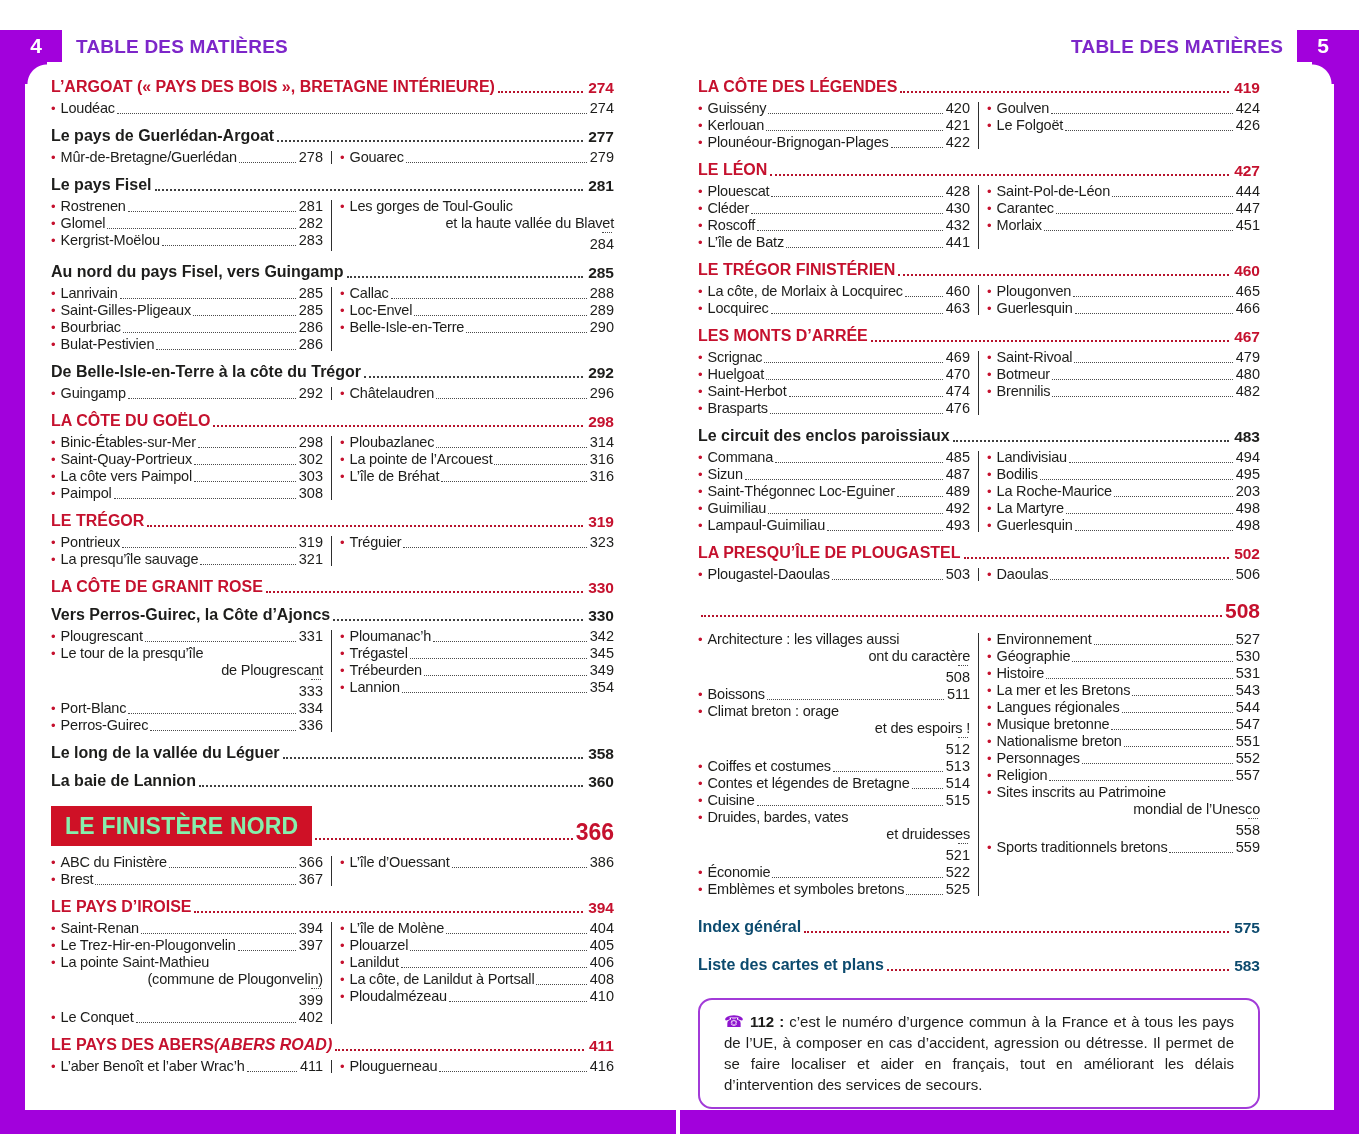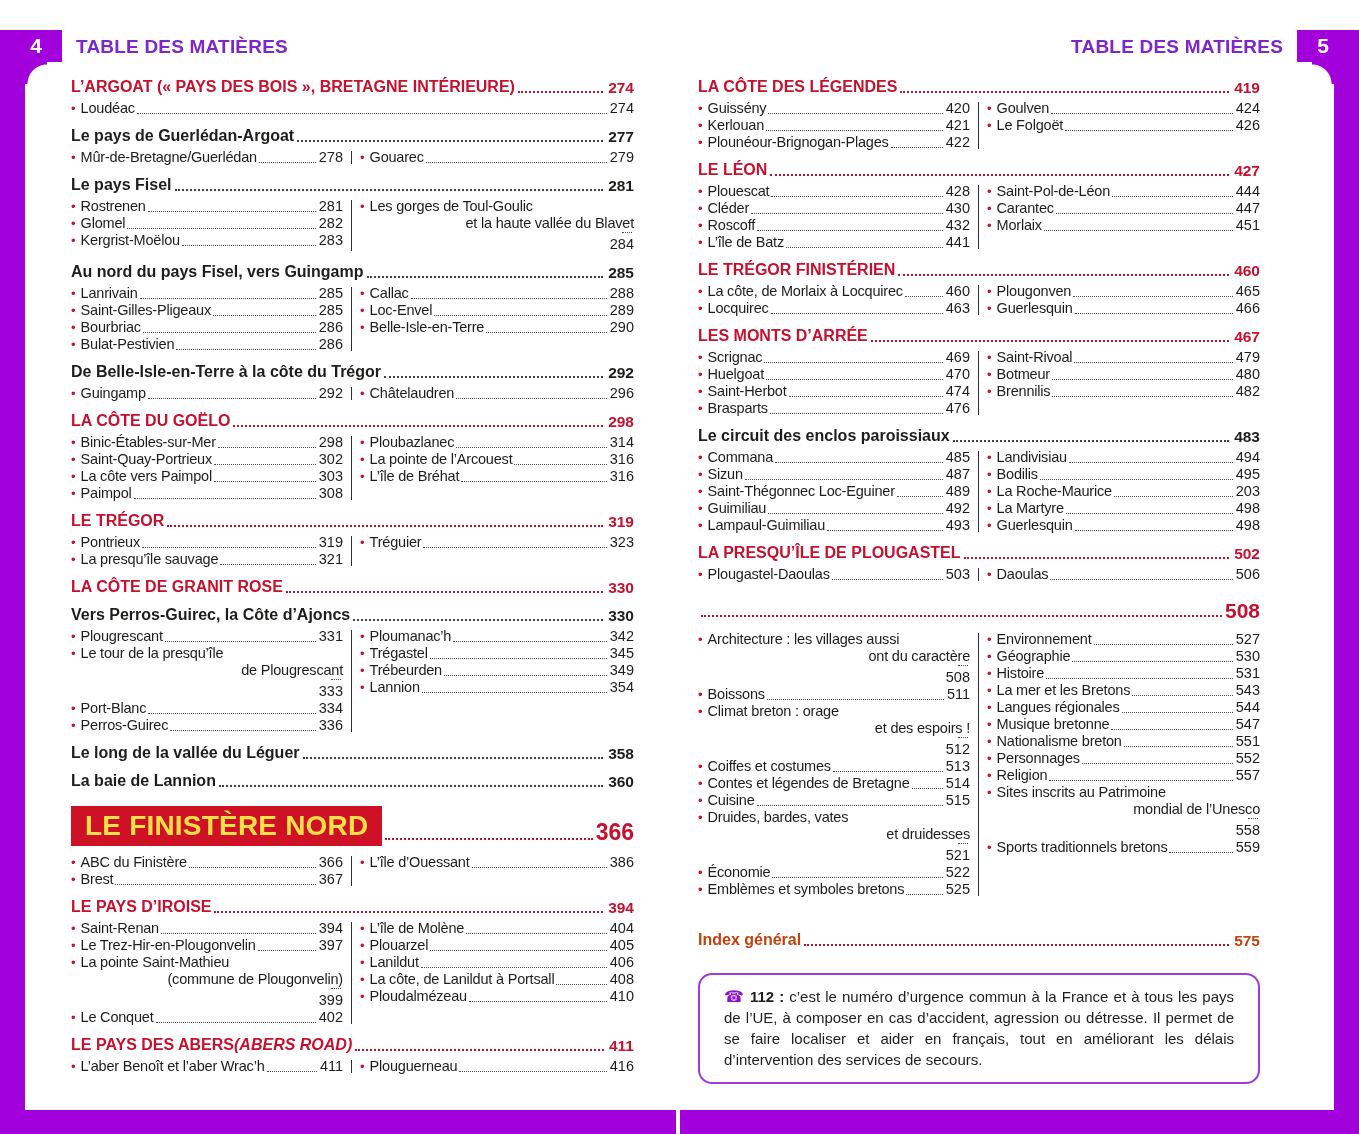--- a/index.html
+++ b/index.html
@@ -14,48 +14,48 @@
        color:#fff;font-weight:bold;font-size:21px;line-height:32px;text-align:center;}
   .tab.left{left:0;padding-left:10px;box-sizing:border-box;}
   .tab.right{right:0;padding-right:10px;box-sizing:border-box;}
   .corner{position:absolute;top:62px;width:22px;height:22px;z-index:2;}
   .corner.tl{left:25px;background:radial-gradient(circle at 100% 100%,rgba(162,1,220,0) 0 19px,#A201DC 20px);}
   .corner.tr{right:25px;background:radial-gradient(circle at 0% 100%,rgba(162,1,220,0) 0 19px,#A201DC 20px);}
   .pghead{position:absolute;top:36px;z-index:3;color:#7D26C9;font-weight:bold;font-size:19px;letter-spacing:0.2px;}
   .pghead.left{left:76px;} .pghead.right{right:76px;}
   
   .content{position:absolute;top:76px;z-index:3;}
-  #content-left{left:71px;width:563px;}
+  #content-left{left:51px;width:563px;}
   #content-right{left:698px;width:562px;}
   
   .hrow{display:flex;align-items:flex-end;margin:10px 0 4px;}
   .content > .hrow:first-child{margin-top:2px;}
   .sec{color:#C5112E;}
   .sub{color:#1d1d1b;}
-  .redsub{color:#c2410c;margin-top:33px;}
+  .redsub{color:#0c4a6e;margin-top:20px;}
   .hlbl{font-weight:bold;font-size:16px;line-height:18px;white-space:nowrap;}
   .hlbl.ital{font-style:italic;}
   .hpg{font-weight:bold;font-size:15.5px;line-height:17px;margin-left:2px;}
   .dots{flex:1;min-width:10px;border-bottom:2px dotted #4f4f4f;margin:0 3px 4px;}
   .sec .dots,.redsub .dots{border-color:#B6122B;margin-bottom:3px;}
   .sub .dots{border-color:#3f3f3f;margin-bottom:3px;}
   
   .entries{display:flex;margin:2px 0 4px;}
   .entries .col{flex:1;min-width:0;}
   .entries .col.col1{flex:0 0 272px;}
   .vdiv{width:0;border-left:1.5px solid #2e2e2e;align-self:stretch;margin:2px 8px 2px 8px;}
   .iline{display:flex;align-items:flex-end;line-height:17px;}
   .iline.cont{padding-left:11px;flex-direction:column;}
   .bullet{color:#C5112E;font-size:13px;line-height:17px;margin-right:5px;flex:0 0 auto;}
   .lbl{font-size:14.5px;letter-spacing:-0.2px;white-space:nowrap;}
   .iline .dots{border-color:#4a4a4a;border-bottom-width:1.8px;margin:0 2px 3px;}
   .pg{font-size:14.5px;margin-left:1px;}
   
   .bannerrow{display:flex;align-items:flex-end;margin:16px 0 8px;}
-  .banner-box{background:#CF1126;color:#fde047;font-weight:bold;font-size:28px;line-height:26px;
+  .banner-box{background:#CF1126;color:#86efac;font-weight:bold;font-size:23px;line-height:26px;
               padding:7px 14px 7px;letter-spacing:0.2px;white-space:nowrap;}
   .bannerrow .dots{border-color:#B6122B;margin-bottom:6px;}
   .banner-pg{color:#C5112E;font-weight:bold;font-size:23px;}
   
   .boxedrow{display:flex;align-items:flex-end;margin:16px 0 8px;}
   .boxed-box{border:3px solid #C5112E;background:#fff;color:#C5112E;font-weight:bold;font-size:22.5px;
              line-height:25px;padding:6px 13px;white-space:nowrap;}
   .boxedrow .dots{border-color:#B6122B;margin-bottom:6px;}
   .boxed-pg{color:#C5112E;font-weight:bold;font-size:21px;}
   
@@ -1154,17 +1154,22 @@
               <span class="pg">559</span>
             </div>
           </div>
         </div>
       </div>
       <div class="hrow redsub">
         <span class="hlbl">Index général</span>
         <span class="dots"></span>
         <span class="hpg">575</span>
       </div>
+      <div class="hrow redsub">
+        <span class="hlbl">Liste des cartes et plans</span>
+        <span class="dots"></span>
+        <span class="hpg">583</span>
+      </div>
       <div class="note">
         <div class="note-p"><span class="note-icon">☎</span><span class="note-strong">112 : </span><span class="note-body">c’est le numéro d’urgence commun à la France et à tous les pays de l’UE, à composer en cas d’accident, agression ou détresse. Il permet de se faire localiser et aider en français, tout en améliorant les délais d’intervention des services de secours.</span></div>
       </div>
     </div>
 </div>
 
 </body></html>

